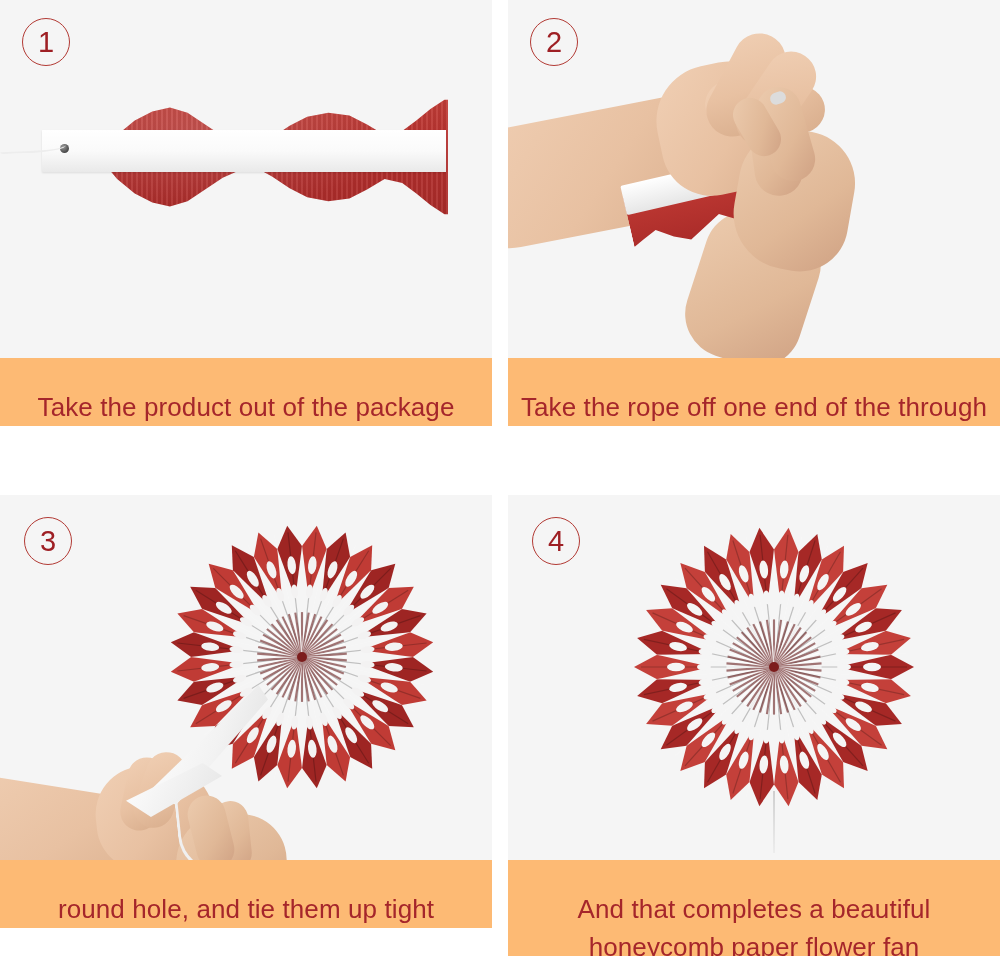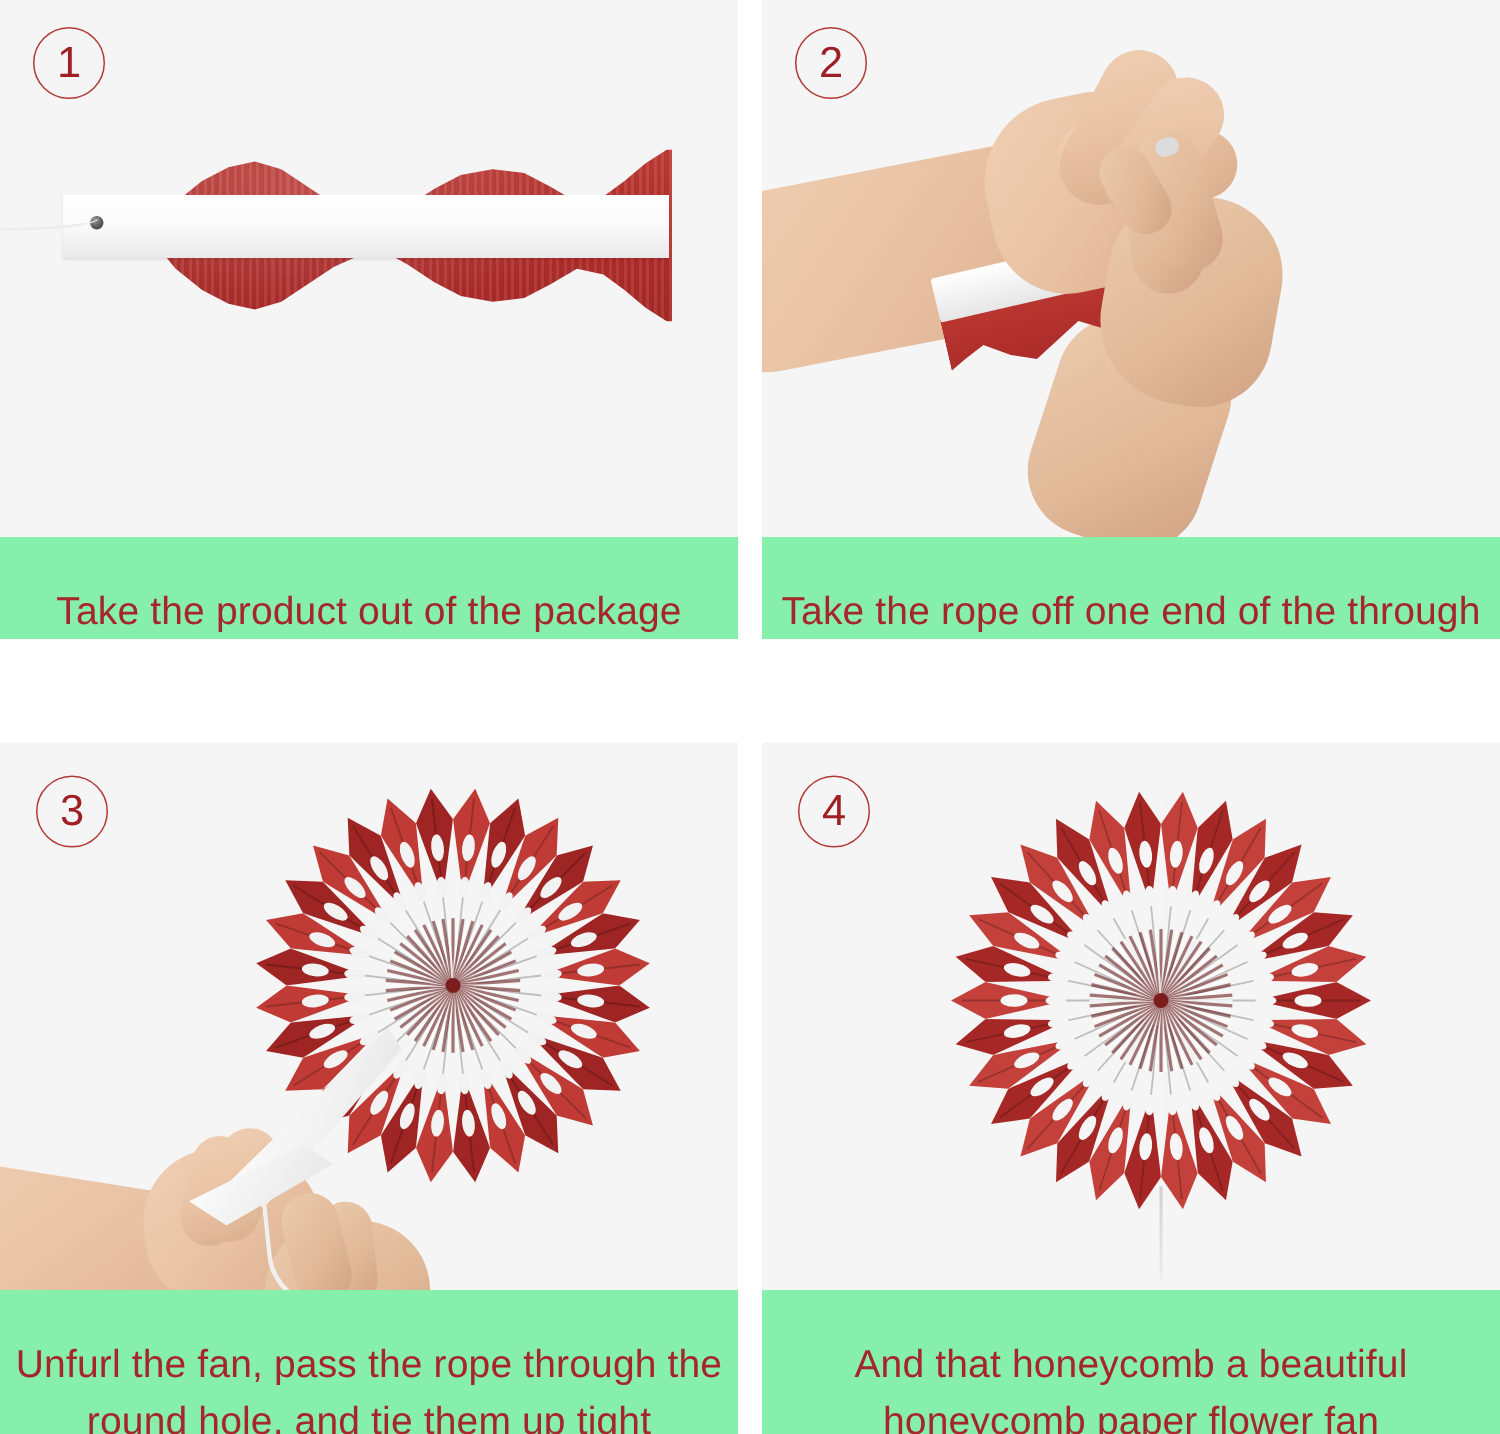--- a/index.html
+++ b/index.html
@@ -42,21 +42,21 @@
 
   .caption {
     width: 492px;
     text-align: center;
     color: #a5262b;
     font-size: 26px;
     line-height: 38px;
     letter-spacing: .1px;
     padding-top: 30px;
     box-sizing: border-box;
-    background: #86efac;
+    background: #fdba74;
   }
   .caption .line { display: block; white-space: nowrap; }
 
   
   .badge {
     position: absolute;
     left: 22px;
     top: 18px;
     width: 48px;
     height: 48px;
@@ -596,21 +596,20 @@
       <div class="s3-palm-l skin"></div>
       <div class="s3-lf2 skin"></div>
       <div class="s3-lf1 skin"></div>
 
       <div class="s3-arm-r skin2"></div>
       <div class="s3-palm-r skin2"></div>
       <div class="s3-rf2 skin2"></div>
       <div class="s3-rf1 skin2"></div>
     </div>
     <div class="caption">
-      <span class="line">Unfurl the fan, pass the rope through the</span>
       <span class="line">round hole, and tie them up tight</span>
     </div>
   </div>
 
   <div class="step step-4">
     <div class="photo">
       <div class="badge">4</div>
 
       <svg class="fan-svg s4-fan" width="300" height="300" viewBox="0 0 300 300">
         <g id="fan4">
@@ -847,18 +846,18 @@
             <line x1="148.8" y1="146.2" x2="136.0" y2="104.5" stroke="rgba(90,10,10,.55)" stroke-width="2.1"></line>
             <line x1="149.1" y1="146.1" x2="139.4" y2="103.6" stroke="rgba(255,255,255,.80)" stroke-width="1.5"></line>
             <line x1="149.4" y1="146.0" x2="142.9" y2="102.9" stroke="rgba(90,10,10,.55)" stroke-width="2.1"></line>
             <line x1="149.7" y1="146.0" x2="146.4" y2="102.5" stroke="rgba(255,255,255,.80)" stroke-width="1.5"></line>
             <circle cx="150" cy="150" r="5" fill="#7c1c1c"></circle>
           </g>
       </svg>
       <div class="s4-string"></div>
     </div>
     <div class="caption">
-      <span class="line">And that honeycomb a beautiful</span>
+      <span class="line">And that completes a beautiful</span>
       <span class="line">honeycomb paper flower fan</span>
     </div>
   </div>
 
 </div>
 
 </body></html>

